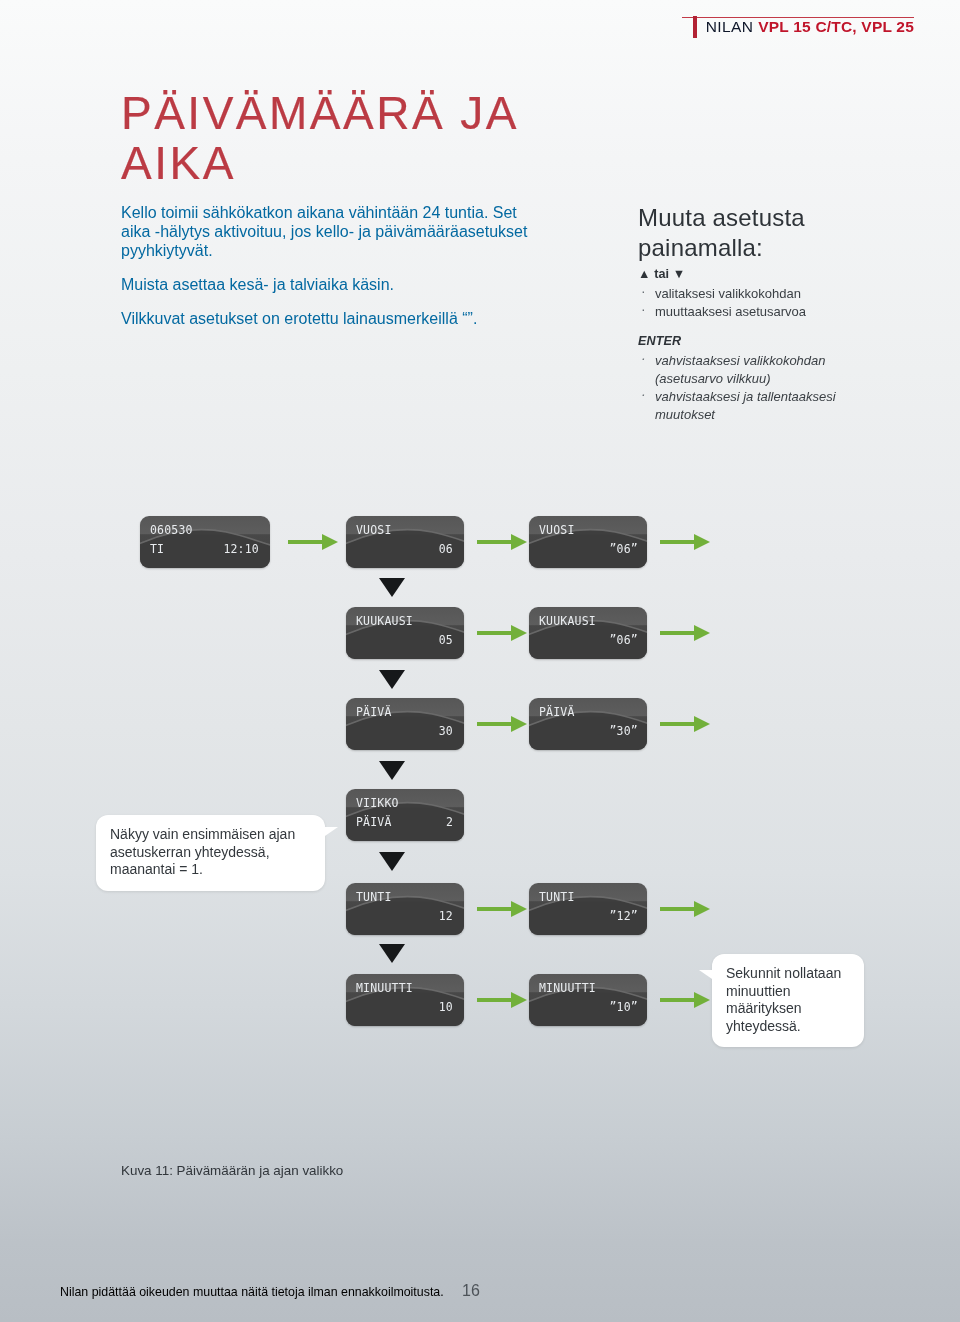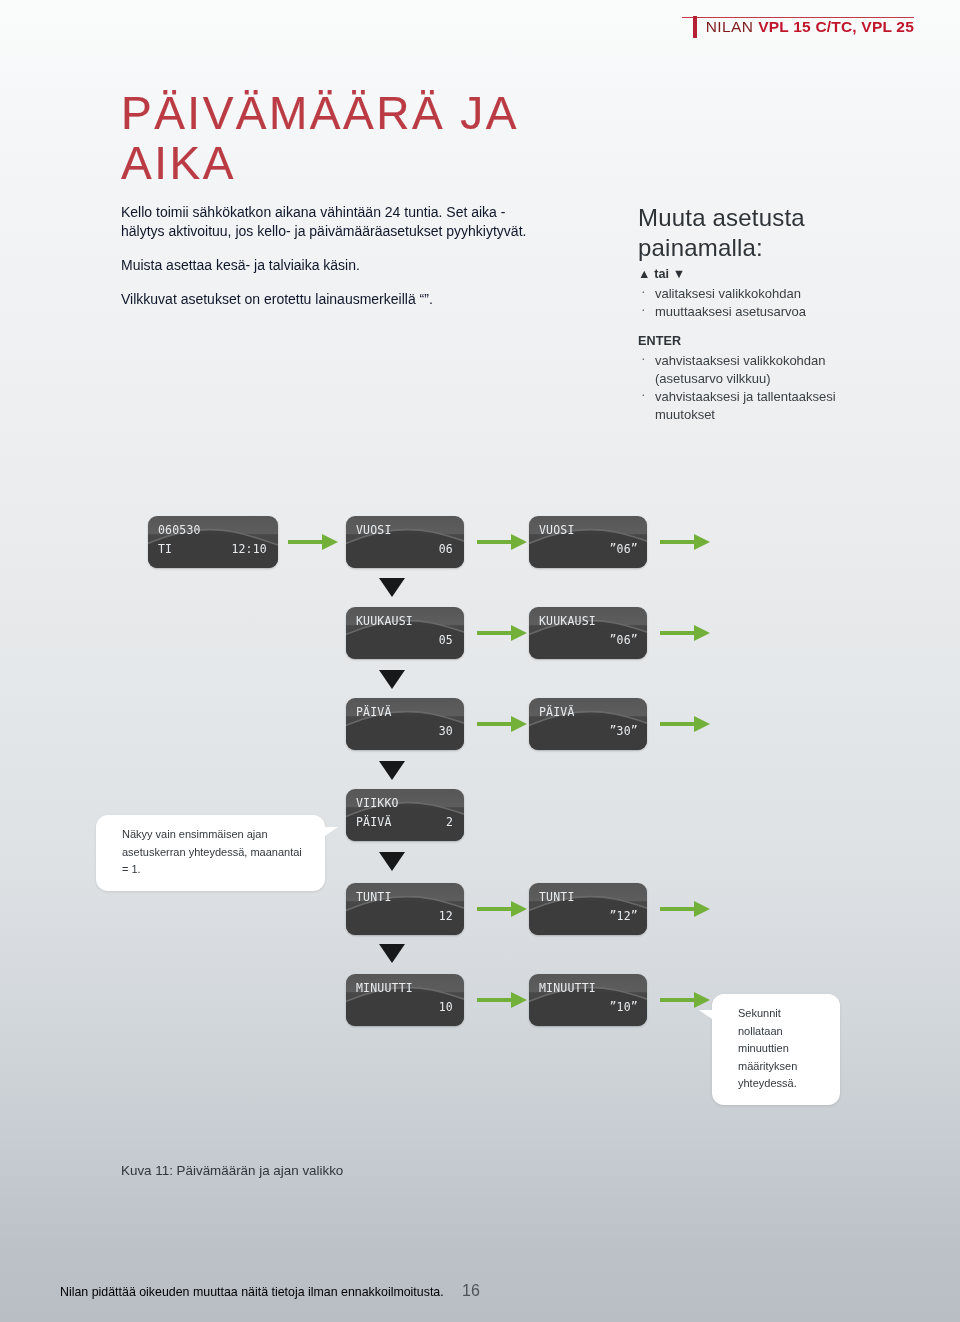--- a/index.html
+++ b/index.html
@@ -37,21 +37,21 @@
   }
   .header-bracket {
     width: 4px;
     height: 22px;
     background: #b22234;
     margin-right: 9px;
   }
   .header-brand {
     font-family: "Liberation Sans", sans-serif;
     font-size: 15.5px;
-    color: #7f1d1d;
+    color: #0f172a;
     letter-spacing: 0.4px;
     margin-right: 5px;
   }
   .header-model {
     font-family: "Liberation Sans", sans-serif;
     font-size: 15.5px;
     font-weight: bold;
     color: #c0152b;
     letter-spacing: 0.2px;
   }
@@ -81,23 +81,23 @@
 
   
   .intro-col {
     position: absolute;
     top: 203px;
     left: 121px;
     width: 410px;
   }
   .intro-p {
     font-family: "Liberation Sans", sans-serif;
-    font-size: 14px;
+    font-size: 16px;
     line-height: 19px;
-    color: #0f172a;
+    color: #0369a1;
     margin-bottom: 15px;
   }
   .intro-p:last-child { margin-bottom: 0; }
 
   
   .instr-col {
     position: absolute;
     top: 203px;
     left: 638px;
     width: 280px;
@@ -105,21 +105,21 @@
   .instr-heading {
     font-family: "Liberation Sans", sans-serif;
     font-size: 24px;
     line-height: 30px;
     font-weight: 300;
     color: #2e3338;
     letter-spacing: 0.2px;
     margin-bottom: 4px;
   }
   .instr-group { margin-bottom: 14px; }
-  .instr-group:last-child { margin-bottom: 16px; }
+  .instr-group:last-child { margin-bottom: 16px; font-style: italic; }
   .instr-key {
     font-family: "Liberation Sans", sans-serif;
     font-size: 12.6px;
     font-weight: bold;
     color: #2e3338;
     margin-bottom: 4px;
     letter-spacing: 0.1px;
   }
   .instr-bullet {
     position: relative;
@@ -217,24 +217,23 @@
   
   .callout {
     position: absolute;
     background: #ffffff;
     border-radius: 12px;
     padding: 11px 14px 12px 14px;
     box-shadow: 0 1px 3px rgba(0,0,0,0.10);
   }
   .callout-text {
     font-family: "Liberation Sans", sans-serif;
-    font-size: 11px;
+    font-size: 14px;
     line-height: 17.5px;
     color: #33383d;
-    margin-left: 12px;
   }
   .callout .tail-right {
     position: absolute;
     right: -13px;
     top: 12px;
     width: 0; height: 0;
     border-top: 11px solid #ffffff;
     border-right: 16px solid transparent;
   }
   .callout .tail-left {
@@ -306,21 +305,21 @@
     <div class="instr-key">ENTER</div>
     <div class="instr-bullet">vahvistaaksesi valikkokohdan</div>
     <div class="instr-bullet cont">(asetusarvo vilkkuu)</div>
     <div class="instr-bullet">vahvistaaksesi ja tallentaaksesi</div>
     <div class="instr-bullet cont">muutokset</div>
   </div>
 </div>
 
 <div class="diagram">
 
-  <div class="lcd wide" style="left:148px; top:26px;">
+  <div class="lcd wide" style="left:140px; top:26px;">
     <svg class="lcd-wave" viewBox="0 0 140 52" preserveAspectRatio="none">
       <path d="M0,30 C30,16 62,10 92,16 C112,20 128,27 140,30 L140,52 L0,52 Z" fill="#3c3c3c" opacity="0.95"></path>
       <path d="M0,30 C30,16 62,10 92,16 C112,20 128,27 140,30" stroke="#6e6e6e" stroke-width="1.6" fill="none" opacity="0.85"></path>
     </svg>
     <span class="lcd-label">060530</span>
     <span class="lcd-sub">TI</span>
     <span class="lcd-value">12:10</span>
   </div>
 
   <div class="arrow-r" style="left:288px; top:44px;">
@@ -486,21 +485,21 @@
     </svg>
     <span class="lcd-label">MINUUTTI</span>
     <span class="lcd-value q">”10”</span>
   </div>
 
   <div class="arrow-r" style="left:660px; top:502px;">
     <span class="shaft"></span>
       <span class="head"></span>
   </div>
 
-  <div class="callout" style="left:712px; top:504px; width:128px;">
+  <div class="callout" style="left:712px; top:464px; width:152px;">
     <span class="tail-left"></span>
     <div class="callout-text">Sekunnit nollataan minuuttien määrityksen yhteydessä.</div>
   </div>
 
 </div>
 
 <div class="caption">Kuva 11: Päivämäärän ja ajan valikko</div>
 
 <div class="footer-note">Nilan pidättää oikeuden muuttaa näitä tietoja ilman ennakkoilmoitusta.</div>
 <div class="footer-page">16</div>

